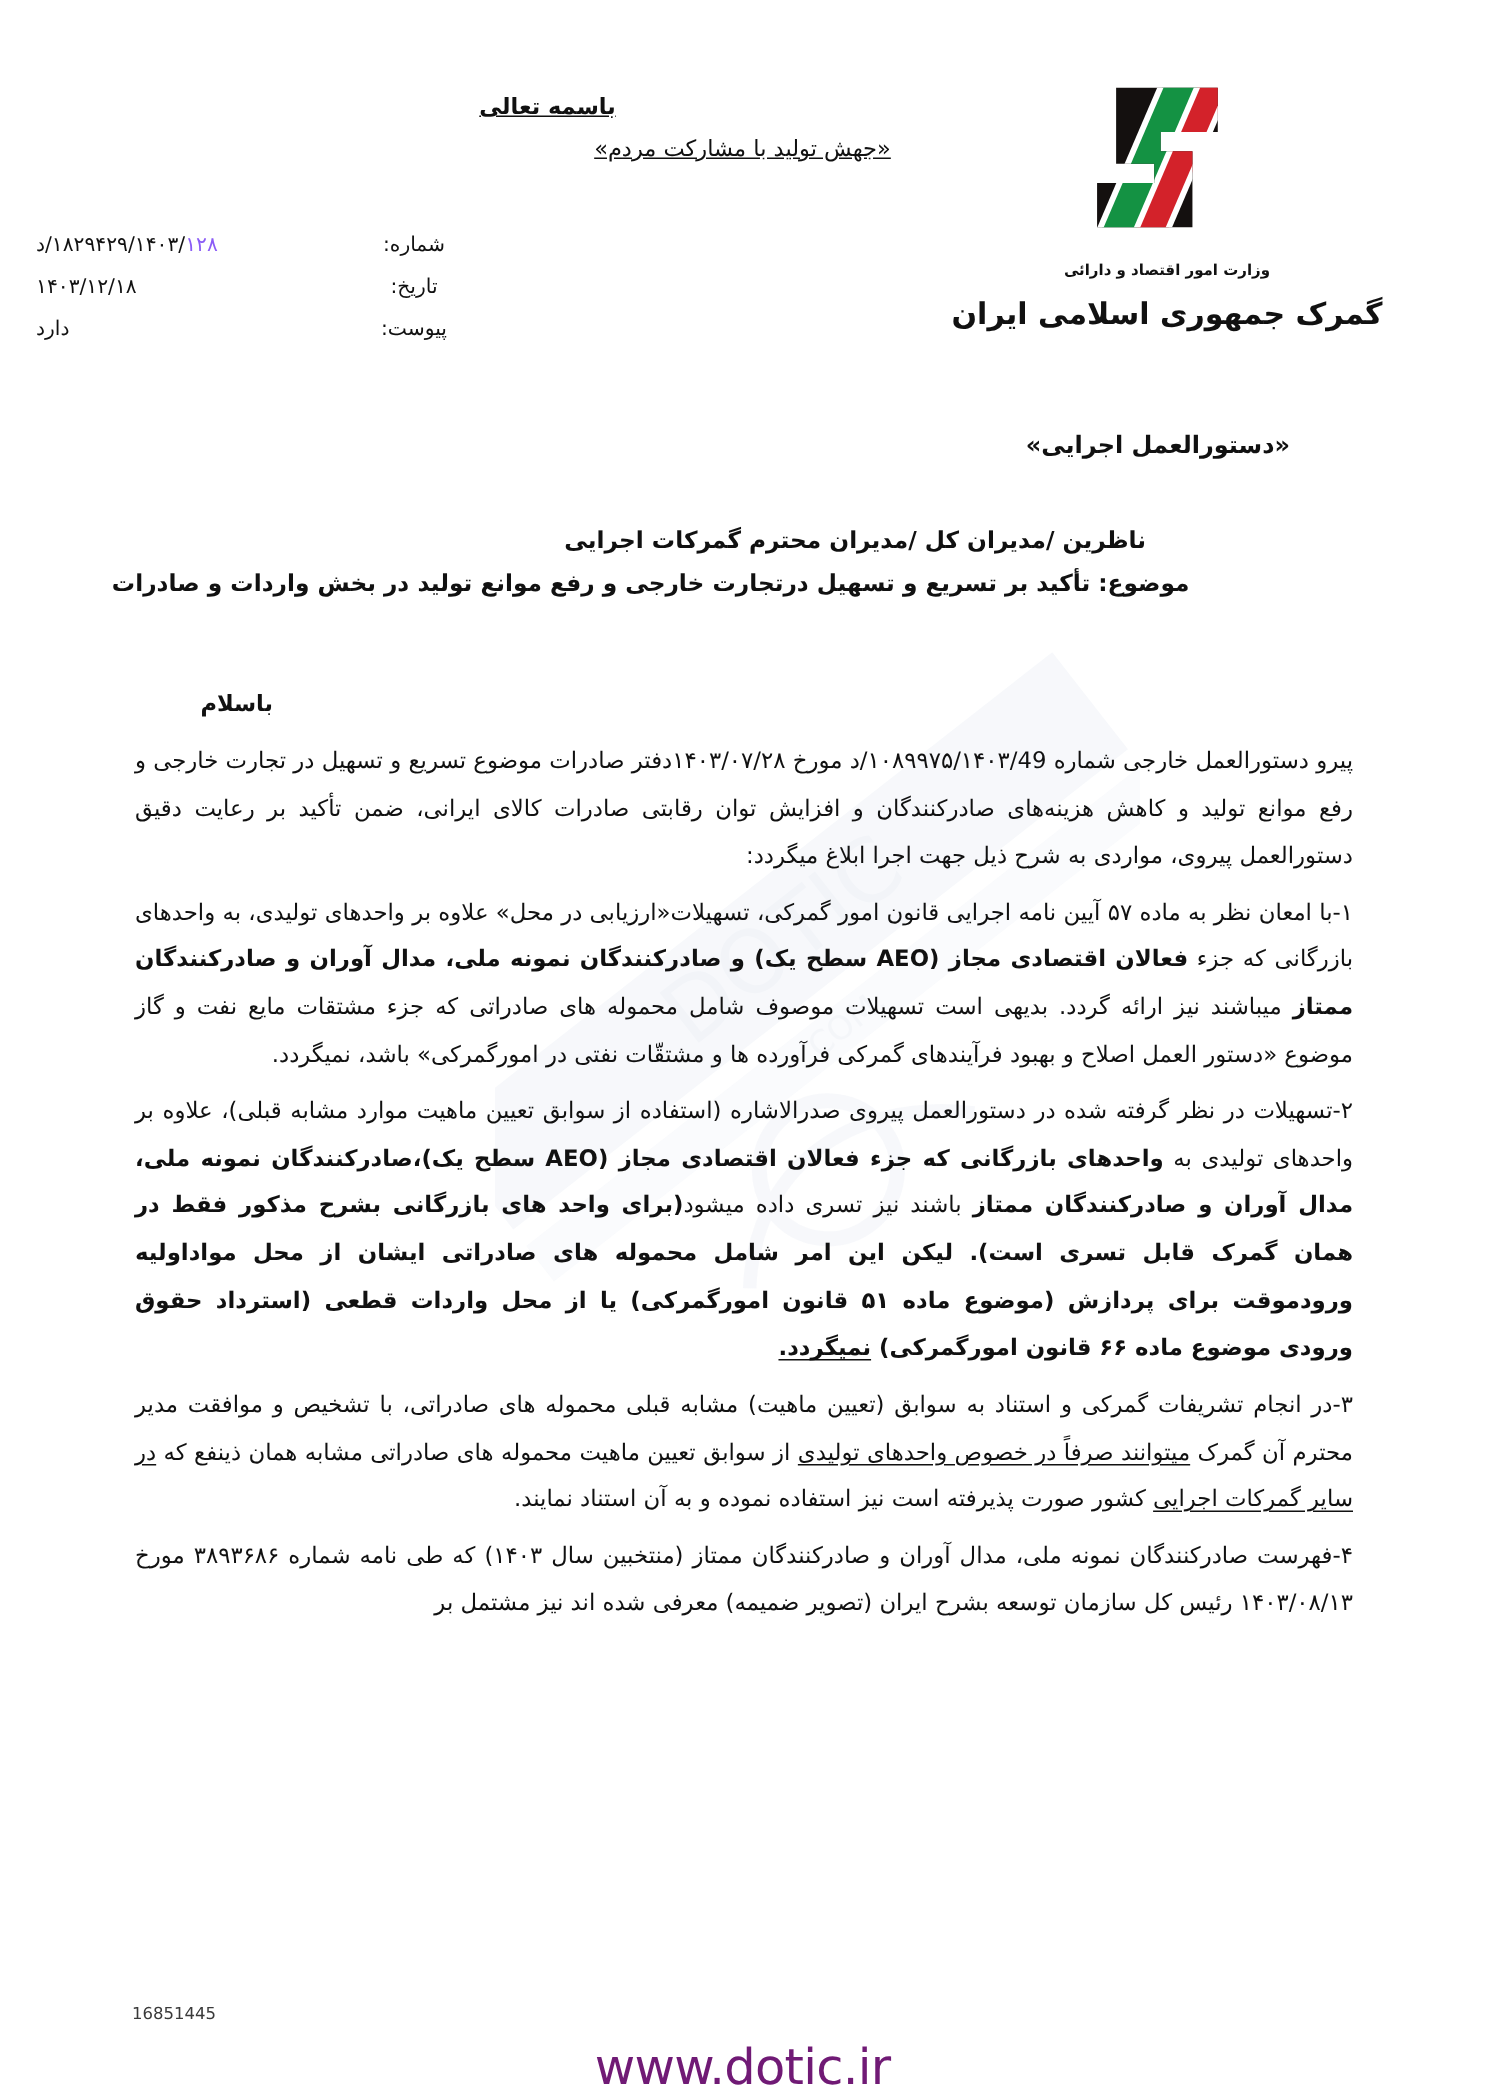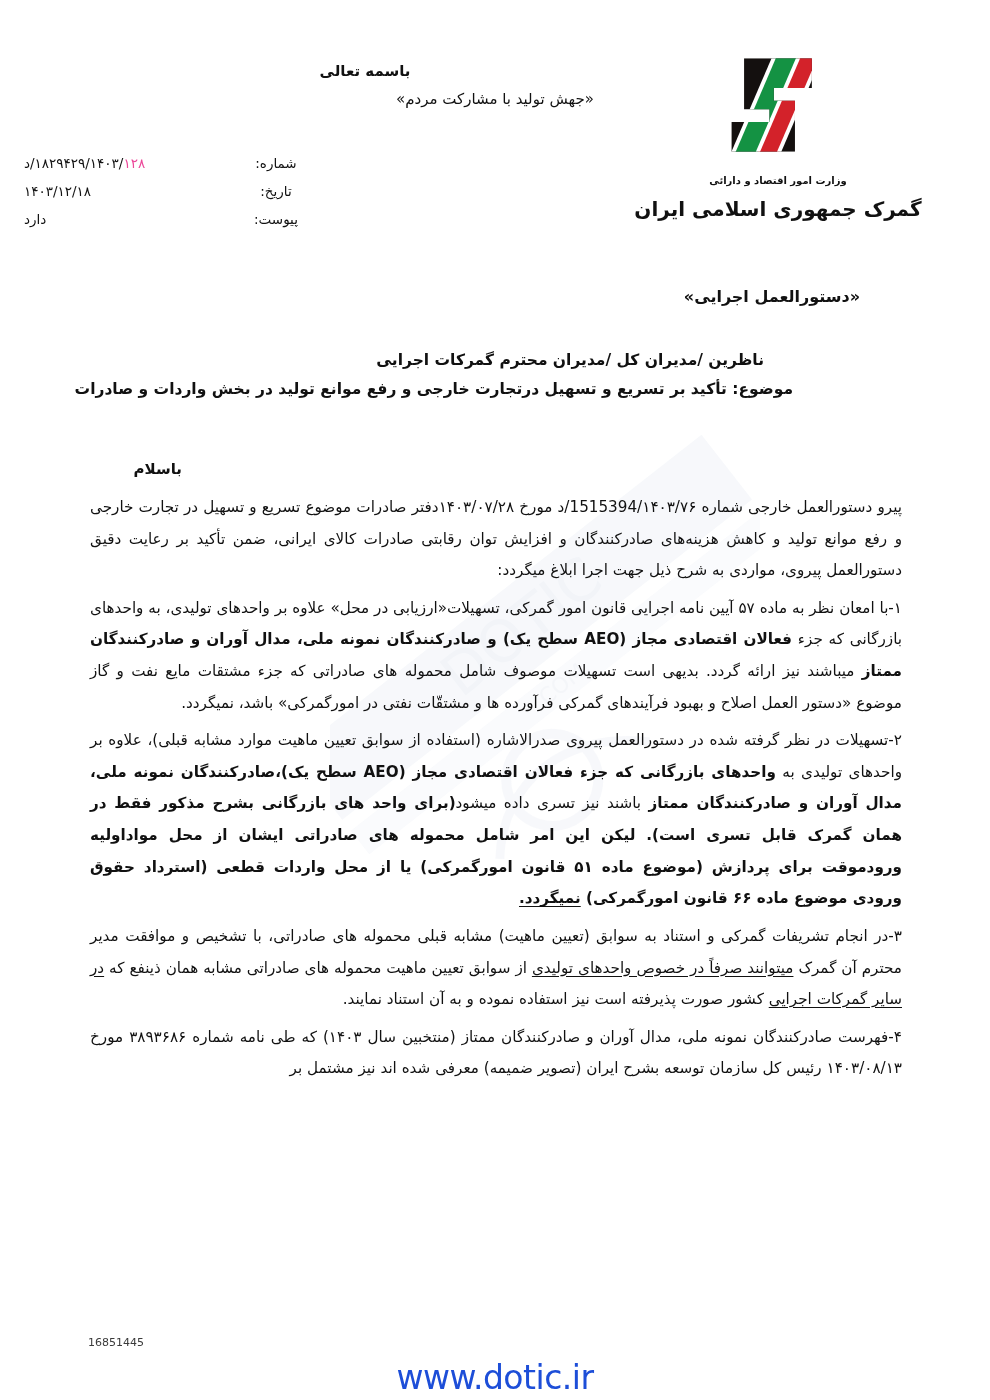--- a/index.html
+++ b/index.html
@@ -41,20 +41,21 @@
     top: 0; left: 0; right: 0;
     height: 270px;
     z-index: 2;
   }
   .basmala {
     position: absolute;
     top: 62px;
     left: 0; right: 0;
     text-align: center;
     width: 990px;
+    text-decoration: underline;
   }
   .basmala-title {
     font-size: 15px;
     font-weight: bold;
     letter-spacing: 0;
     margin: 0 0 10px 0;
     padding-right: 260px;
   }
   .basmala-slogan {
     font-size: 15px;
@@ -104,21 +105,21 @@
     flex: 0 0 auto;
   }
   .meta-value {
     flex: 1 1 auto;
     text-align: left;
     padding-left: 24px;
     direction: ltr;
     unicode-bidi: bidi-override;
   }
   .meta-value.num { direction: rtl; unicode-bidi: normal; }
-  .hl-red { color: #ec4899; text-align: right; }
+  .hl-red { color: #8b5cf6; text-align: right; }
 
   
   .doc-title {
     position: absolute;
     top: 287px;
     left: 0; right: 0;
     text-align: right;
     font-size: 16px;
     font-weight: bold;
     padding-right: 130px;
@@ -180,21 +181,21 @@
     direction: ltr;
     z-index: 2;
   }
   .site {
     position: absolute;
     left: 0; right: 0;
     top: 1358px;
     text-align: center;
     font-size: 33px;
     font-weight: normal;
-    color: #1d4ed8;
+    color: #701a75;
     direction: ltr;
     letter-spacing: -0.5px;
     z-index: 2;
   }
 </style>
 </head>
 <body>
 
 <div class="page">
 
@@ -266,21 +267,21 @@
   </div>
 
   <div class="doc-title">«دستورالعمل اجرایی»</div>
   <div class="addressee">ناظرین /مدیران کل /مدیران محترم گمرکات اجرایی</div>
   <div class="subject">موضوع: تأکید بر تسریع و تسهیل درتجارت خارجی و رفع موانع تولید در بخش واردات و صادرات</div>
 
   <div class="salutation">باسلام</div>
 
   <div class="body">
 
-    <p><span>پیرو دستورالعمل خارجی شماره </span><span>1515394/۱۴۰۳/۷۶/د</span><span> مورخ </span><span>۱۴۰۳/۰۷/۲۸</span><span>دفتر صادرات موضوع تسریع و تسهیل در تجارت خارجی و رفع موانع تولید و کاهش هزینه‌های صادرکنندگان و افزایش توان رقابتی صادرات کالای ایرانی، ضمن تأکید بر رعایت دقیق دستورالعمل پیروی، مواردی به شرح ذیل جهت اجرا ابلاغ میگردد:</span></p>
+    <p><span>پیرو دستورالعمل خارجی شماره </span><span>۱۰۸۹۹۷۵/۱۴۰۳/49/د</span><span> مورخ </span><span>۱۴۰۳/۰۷/۲۸</span><span>دفتر صادرات موضوع تسریع و تسهیل در تجارت خارجی و رفع موانع تولید و کاهش هزینه‌های صادرکنندگان و افزایش توان رقابتی صادرات کالای ایرانی، ضمن تأکید بر رعایت دقیق دستورالعمل پیروی، مواردی به شرح ذیل جهت اجرا ابلاغ میگردد:</span></p>
 
     <p><span>۱-با امعان نظر به ماده ۵۷ آیین نامه اجرایی قانون امور گمرکی، تسهیلات«ارزیابی در محل» علاوه بر واحدهای تولیدی، به واحدهای بازرگانی که جزء </span><span class="b">فعالان اقتصادی مجاز (AEO سطح یک) و صادرکنندگان نمونه ملی، مدال آوران و صادرکنندگان ممتاز</span><span> میباشند نیز ارائه گردد. بدیهی است تسهیلات موصوف شامل محموله های صادراتی که جزء مشتقات مایع نفت و گاز موضوع «دستور العمل اصلاح و بهبود فرآیندهای گمرکی فرآورده ها و مشتقّات نفتی در امورگمرکی» باشد، نمیگردد.</span></p>
 
     <p><span>۲-تسهیلات در نظر گرفته شده در دستورالعمل پیروی صدرالاشاره (استفاده از سوابق تعیین ماهیت موارد مشابه قبلی)، علاوه بر واحدهای تولیدی به </span><span class="b">واحدهای بازرگانی که جزء فعالان اقتصادی مجاز (AEO سطح یک)،صادرکنندگان نمونه ملی، مدال آوران و صادرکنندگان ممتاز</span><span> باشند نیز تسری داده میشود</span><span class="b">(برای واحد های بازرگانی بشرح مذکور فقط در همان گمرک قابل تسری است). لیکن این امر شامل محموله های صادراتی ایشان از محل مواداولیه ورودموقت برای پردازش (موضوع ماده ۵۱ قانون امورگمرکی) یا از محل واردات قطعی (استرداد حقوق ورودی موضوع ماده ۶۶ قانون امورگمرکی) </span><span class="bu">نمیگردد.</span></p>
 
     <p><span>۳-در انجام تشریفات گمرکی و استناد به سوابق (تعیین ماهیت) مشابه قبلی محموله های صادراتی، با تشخیص و موافقت مدیر محترم آن گمرک </span><span class="u">میتوانند صرفاً در خصوص واحدهای تولیدی</span><span> از سوابق تعیین ماهیت محموله های صادراتی مشابه همان ذینفع که </span><span class="u">در سایر گمرکات اجرایی</span><span> کشور صورت پذیرفته است نیز استفاده نموده و به آن استناد نمایند.</span></p>
 
     <p><span>۴-فهرست صادرکنندگان نمونه ملی، مدال آوران و صادرکنندگان ممتاز (منتخبین سال ۱۴۰۳) که طی نامه شماره </span><span>۳۸۹۳۶۸۶</span><span> مورخ </span><span>۱۴۰۳/۰۸/۱۳</span><span> رئیس کل سازمان توسعه بشرح ایران (تصویر ضمیمه) معرفی شده اند نیز مشتمل بر</span></p>
 
   </div>

